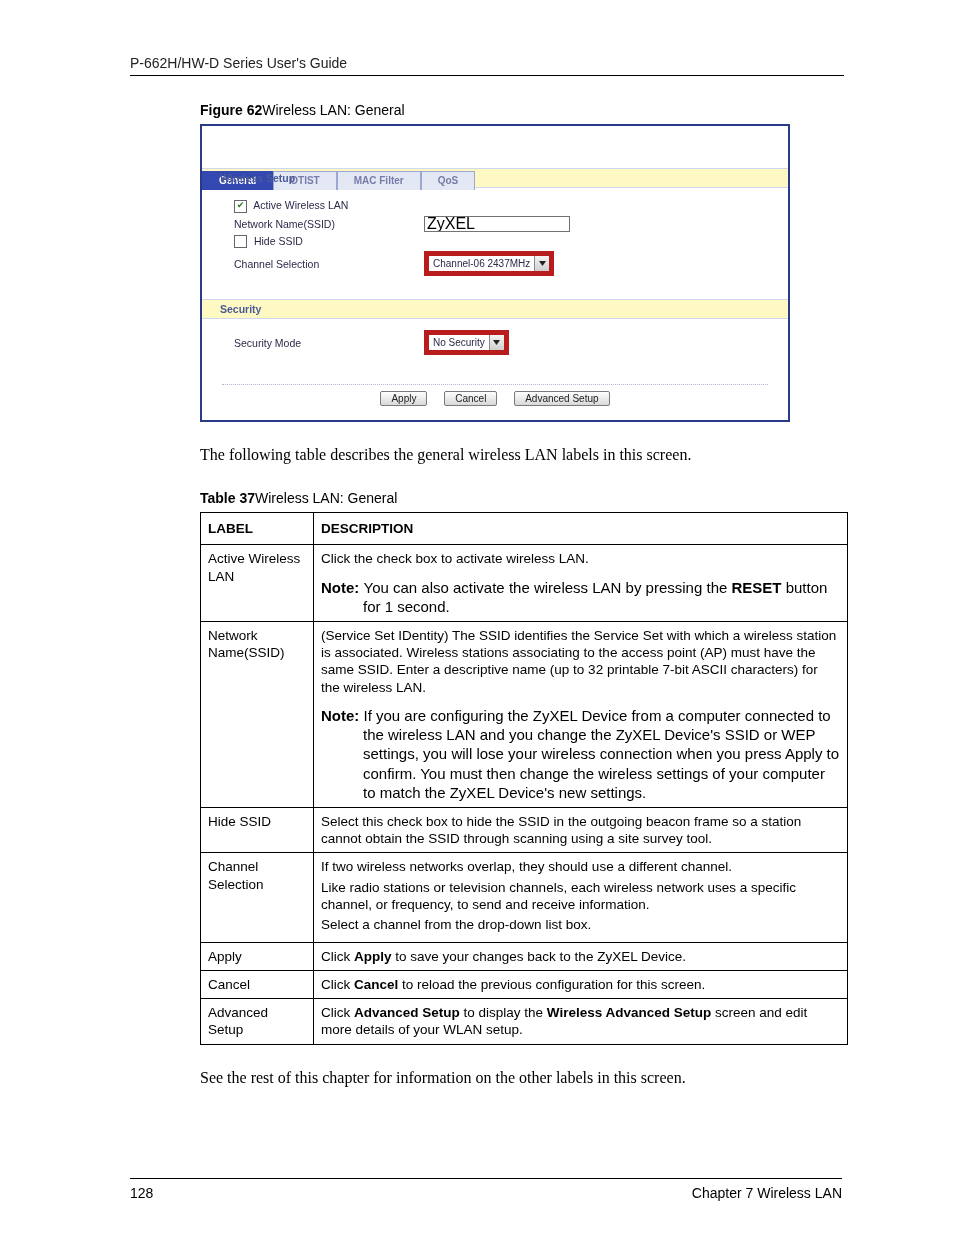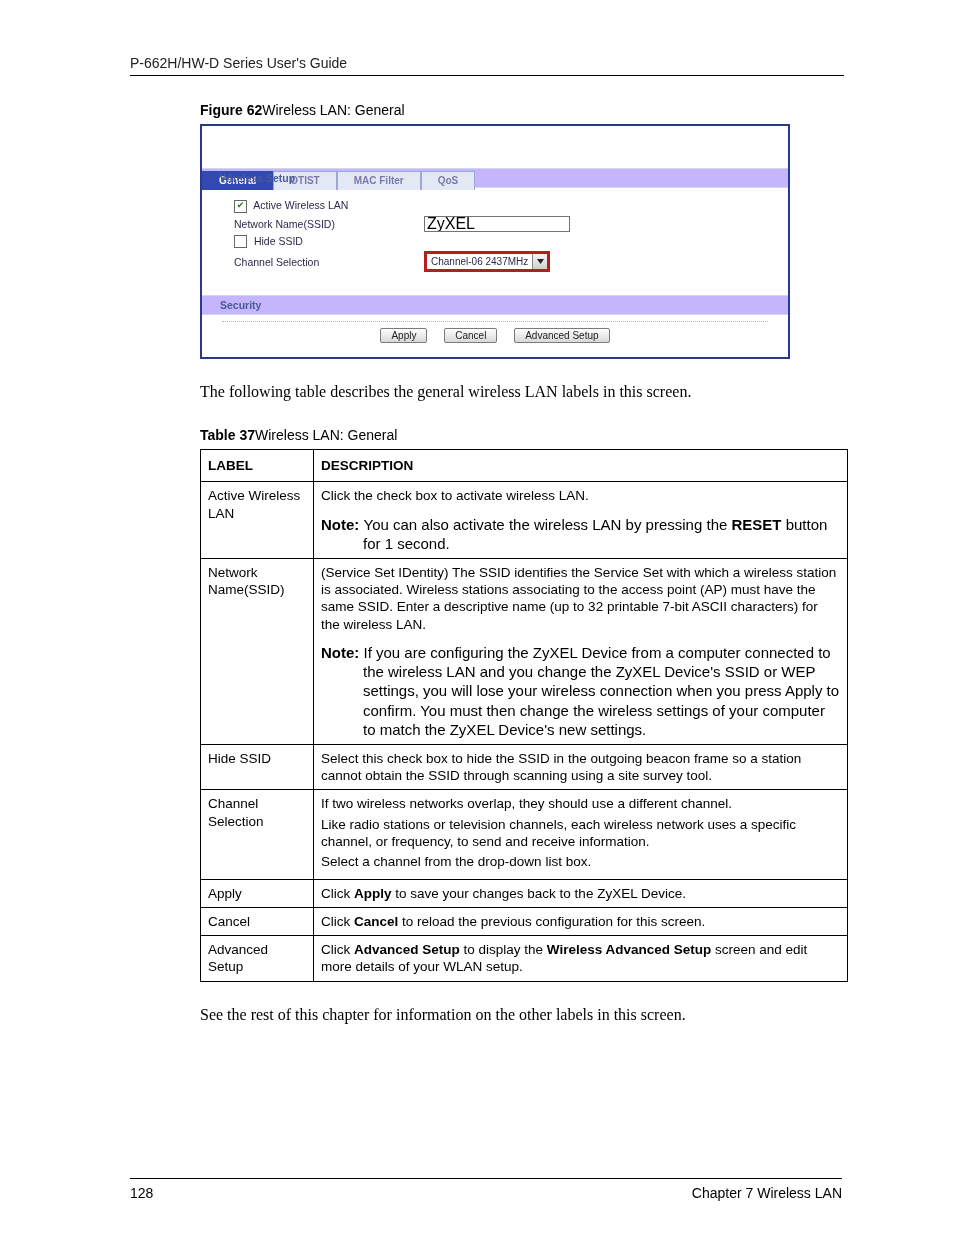--- a/index.html
+++ b/index.html
@@ -66,21 +66,21 @@
     vertical-align: bottom;
     cursor: pointer;
     margin-top: 45px;
   }
   .tab.active {
     background: #3348b0;
     color: #fff;
     border-color: #3348b0;
   }
   .section-head {
-    background: #c4b5fd;
+    background: #fef9c3;
     color: #4a5a98;
     font-weight: bold;
     padding: 3px 18px;
     font-size: 10.5px;
     border-top: 1px solid #d0d7ec;
     border-bottom: 1px solid #d0d7ec;
   }
   .panel-body {
     padding: 8px 14px 20px 14px;
   }
@@ -113,21 +113,21 @@
     font-size: 16px;
     border: 1px solid #737373;
     height: 14px;
     padding: 0 2px;
     width: 140px;
     background: #fff;
   }
   .selectbox {
     display: inline-flex;
     align-items: center;
-    border: 3px solid #b91c1c;
+    border: 5px solid #b91c1c;
     height: 15px;
     font-size: 10px;
     font-family: "MS Sans Serif", Arial, sans-serif;
     background: #fff;
     cursor: pointer;
   }
   .selectbox .seltxt { padding: 0 4px; white-space: nowrap; }
   .selectbox .selbtn {
     width: 14px; height: 15px;
     background: linear-gradient(#f4f4f4,#cfcfcf);
@@ -253,20 +253,35 @@
                   <path d="M0 0 L7 0 L3.5 5 Z" fill="#222"></path>
                 </svg>
             </span>
           </span>
         </div>
       </div>
     </div>
 
     <div class="section-head">Security</div>
 
+    <div class="panel-body">
+      <div class="row">
+        <div class="lbl">Security Mode</div>
+        <div class="ctrl">
+          <span class="selectbox">
+            <span class="seltxt">No Security</span>
+            <span class="selbtn">
+              <svg viewBox="0 0 7 5">
+                  <path d="M0 0 L7 0 L3.5 5 Z" fill="#222"></path>
+                </svg>
+            </span>
+          </span>
+        </div>
+      </div>
+    </div>
 
     <div class="btnbar">
       <button class="winbtn">Apply</button>
       <button class="winbtn">Cancel</button>
       <button class="winbtn">Advanced Setup</button>
     </div>
   </div>
 
   <p class="body-para">The following table describes the general wireless LAN labels in this screen.</p>
 

